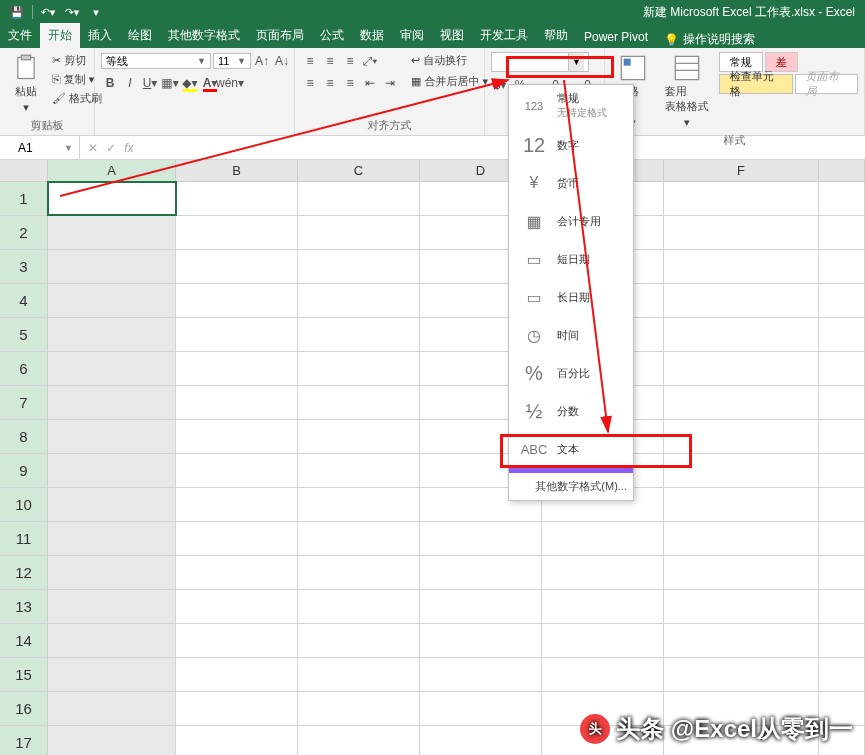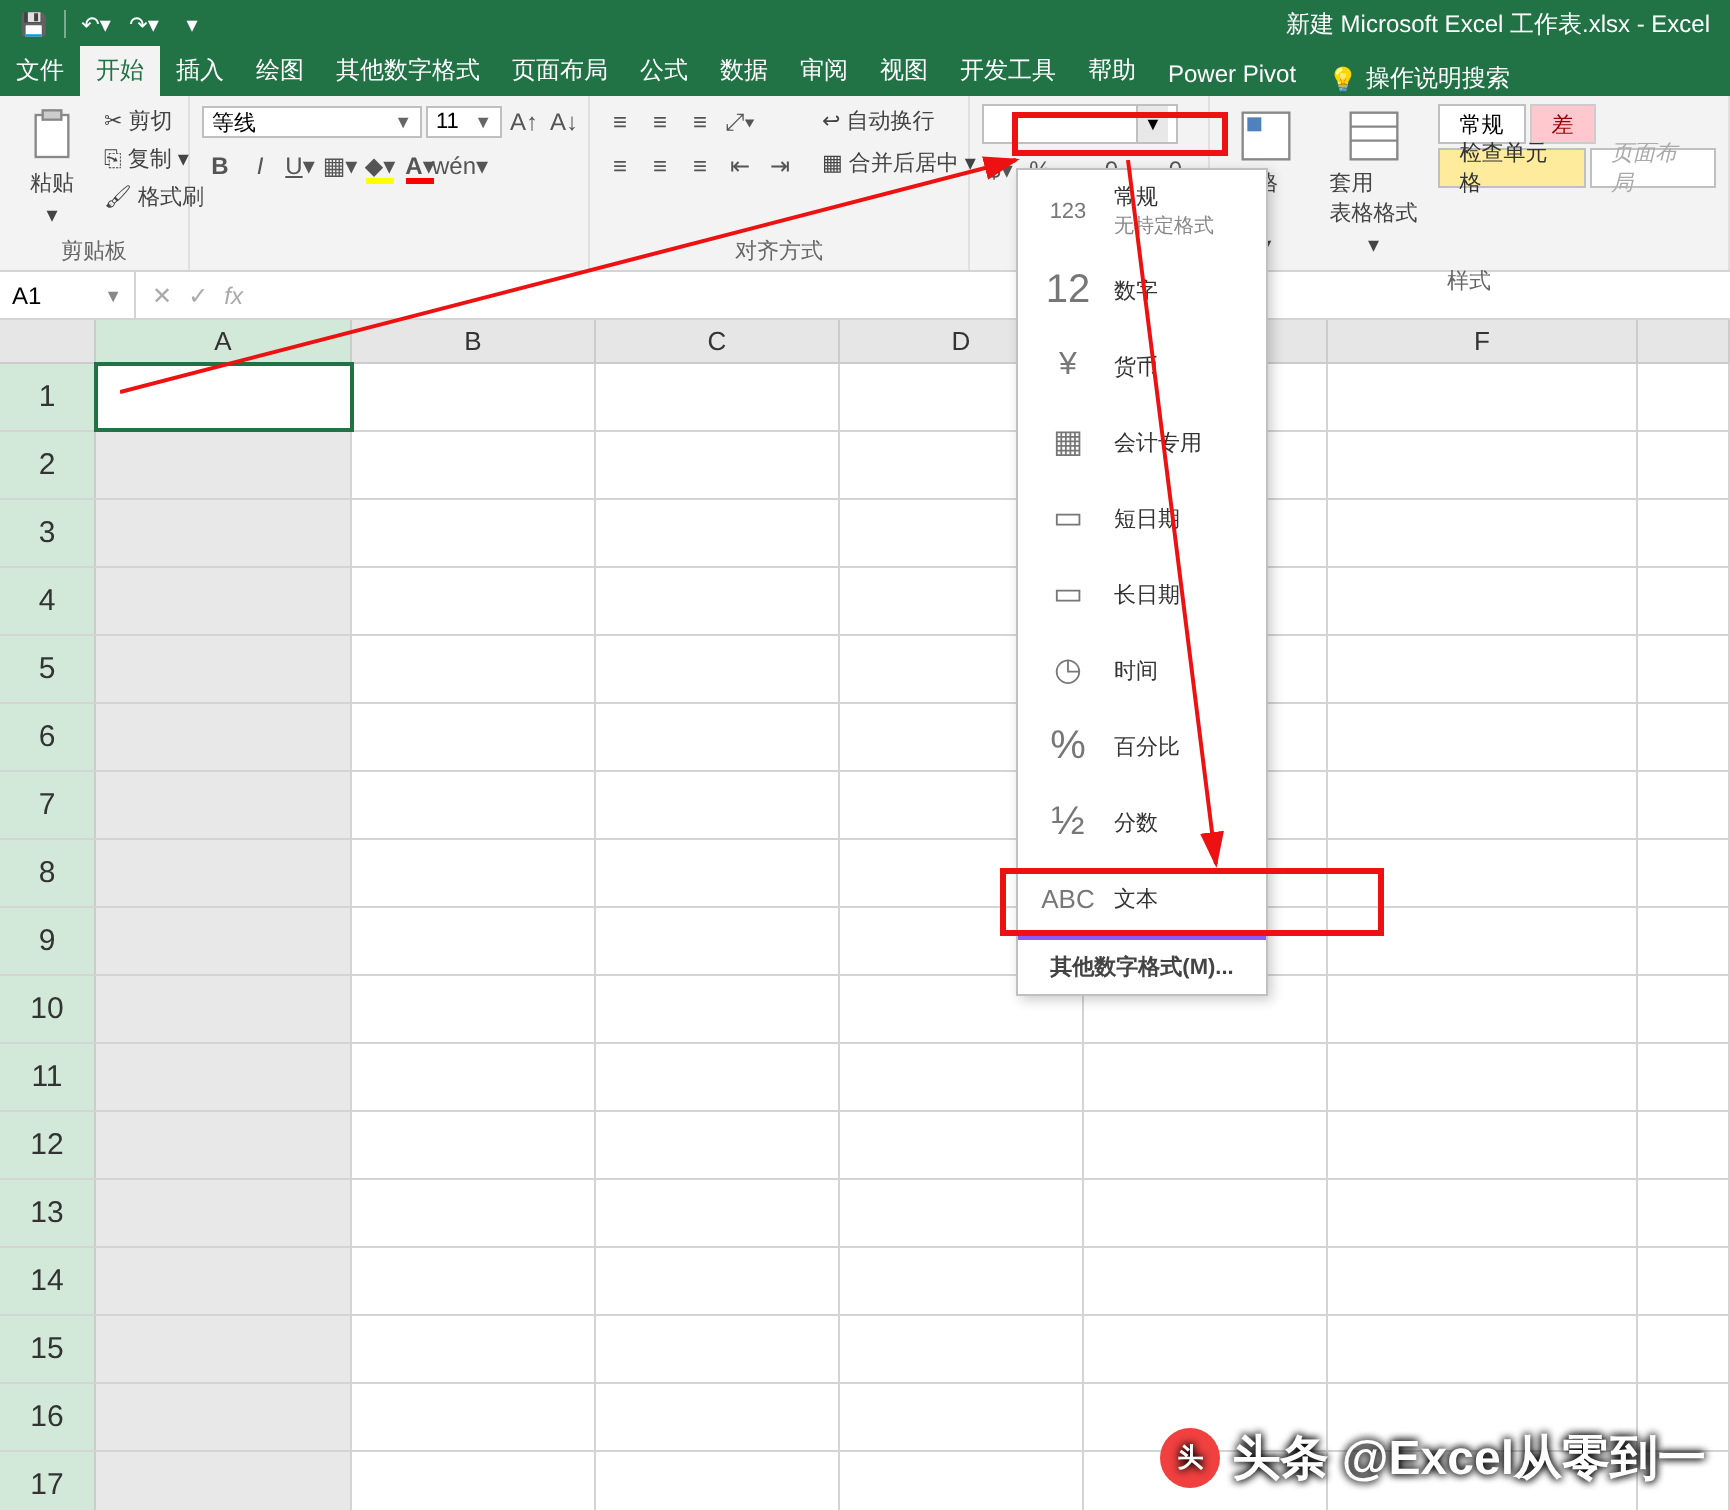--- a/index.html
+++ b/index.html
@@ -35,21 +35,21 @@
 .sq { width: 18px; height: 18px; border: none; display: flex; align-items: center; justify-content: center; font-size: 12px; color: #555; }
 .num-format { width: 98px; height: 20px; border: 1px solid #c0c0c0; background: #fff; display: flex; align-items: center; padding: 0 4px; font-size: 11px; }
 .num-format .arrow { margin-left: auto; width: 16px; text-align: center; background: #e8e8e8; border-left:1px solid #c0c0c0; height:18px; line-height:18px; font-size:9px;}
 .style-box { border: 1px solid #c0c0c0; background: #fff; padding: 2px 10px; font-size: 11px; height: 20px; display:flex; align-items:center;}
 .style-bad { background: #ffc7ce; color: #9c0006; border:1px solid #ccc; }
 .style-find { background: #ffeb9c; color:#333; }
 .style-expl { color:#aaa; font-style: italic; }
 
 
 .fxbar { height: 24px; border-bottom: 1px solid #d4d4d4; display: flex; align-items: center; background:#fff;}
-.namebox { width: 68px; border-right: 1px solid #d4d4d4; padding: 0 6px; display: flex; align-items: center; height: 100%; font-size: 12px; }
+.namebox { width: 68px; border-right: 1px solid #d4d4d4; padding: 0 6px; display: flex; align-items: center; height: 100%; font-size: 12px; margin-left: 12px; }
 .namebox .arrow { margin-left: auto; font-size: 9px; color: #888; }
 .fx-btns { display: flex; gap: 8px; padding: 0 8px; color: #aaa; }
 .fx-input { flex:1; padding: 0 6px; }
 
 
 .grid-area { position: relative; background: #fff; }
 .col-headers { display: flex; height: 22px; background: #e6e6e6; border-bottom:1px solid #ccc; }
 .corner { width: 48px; background: #e6e6e6; border-right: 1px solid #ccc; }
 .colh { border-right: 1px solid #ccc; text-align: center; font-size: 13px; color: #333; display:flex; align-items:center; justify-content:center; background:#e6e6e6;}
 .colh.sel { background: #d2e8d8; }
@@ -63,21 +63,21 @@
 .cell.active { background: #fff; outline: 2px solid #217346; outline-offset: -1px; position: relative; z-index: 2; }
 .col-A { width: 128px; } .col-B { width: 122px; } .col-C { width: 122px; } .col-D { width: 122px; }
 .col-E { width: 122px; } .col-F { width: 155px; } .col-G { width: 46px; }
 
 
 .dropdown { position: absolute; left: 508px; top: 84px; width: 126px; background: #fff; border: 1px solid #c0c0c0; box-shadow: 2px 2px 6px rgba(0,0,0,.2); z-index: 20; }
 .dd-item { display: flex; align-items: center; padding: 6px 12px; gap: 10px; cursor: pointer; }
 .dd-ico { width: 26px; height: 26px; display: flex; align-items: center; justify-content: center; color: #777; font-size: 16px; }
 .dd-txt { display: flex; flex-direction: column; font-size: 11px; color: #333; }
 .dd-sub { font-size: 10px; color: #888; }
-.dd-more { border-top: 2px solid #8b5cf6; text-align: center; padding: 6px; font-size: 11px; color: #444; font-weight: bold; }
+.dd-more { border-top: 5px solid #8b5cf6; text-align: right; padding: 6px; font-size: 11px; color: #444; }
 
 
 .red-box { position: absolute; border: 3px solid #e11; z-index: 30; pointer-events: none; }
 .arrow-svg { position: absolute; z-index: 25; pointer-events: none; }
 .watermark { position: absolute; right: 12px; bottom: 10px; font-size: 24px; font-weight: bold; color: #fff; text-shadow: 0 0 4px #000, 0 0 4px #000; z-index: 40; display:flex; align-items:center; gap:6px;}
 .wm-logo { width:30px; height:30px; background:#f04040; border-radius:50%; display:flex; align-items:center; justify-content:center; color:#fff; font-size:13px;}
 </style>
 </head>
 <body>
 

